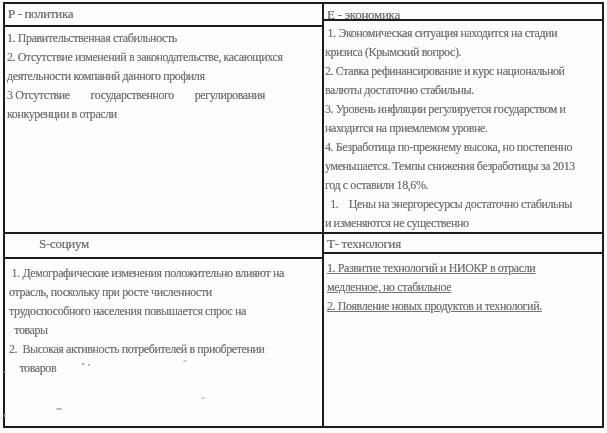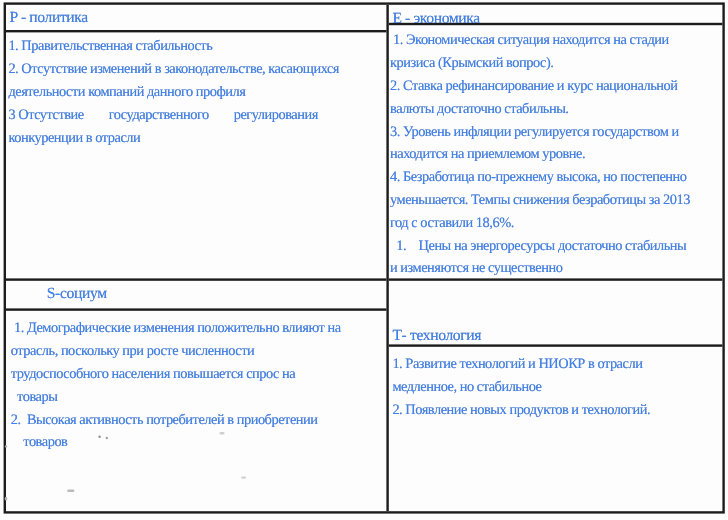--- a/index.html
+++ b/index.html
@@ -1,21 +1,21 @@
 <!DOCTYPE html>
 <html><head>
 <meta charset="utf-8">
 <style>
   html,body{margin:0;padding:0;}
   .page{
     position:relative;
     width:607px;height:433px;
     background:#fcfcfc;
     font-family:"Liberation Serif","DejaVu Serif",serif;
-    color:#3b82f6;
+    color:#737373;
     overflow:hidden;
   }
   .pest-table{
     position:absolute;left:3px;top:2px;
     width:601px;height:426px;
     box-sizing:border-box;
     border:2px solid #1c1c1c;
     display:flex;
     background:#fdfdfd;
   }
@@ -37,22 +37,22 @@
   }
   .bcell p{margin:0;white-space:pre;}
   
   .h1L{height:23px;}
   .b1L{height:207px;border-bottom:2px solid #1c1c1c;padding:2px 3px 0 2px;}
   .h2L{height:25px;padding-left:34px;}
   .b2L{flex:1;padding:5px 3px 0 4px;}
   
   .h1R{height:17px;}
   .b1R{height:213px;border-bottom:2px solid #1c1c1c;padding:3px 2px 0 1px;}
-  .h2R{height:20px;margin-top:35px;}
-  .b2R{flex:1;padding:5px 2px 0 3px;}
+  .h2R{height:20px;}
+  .b2R{flex:1;padding:5px 2px 0 3px;text-decoration:underline;}
   .speck{position:absolute;border-radius:1px;}
 </style>
 </head>
 <body>
 
 <div class="page">
   <div class="pest-table">
 
     <div class="col col-left">
       <div class="cell hcell h1L">

